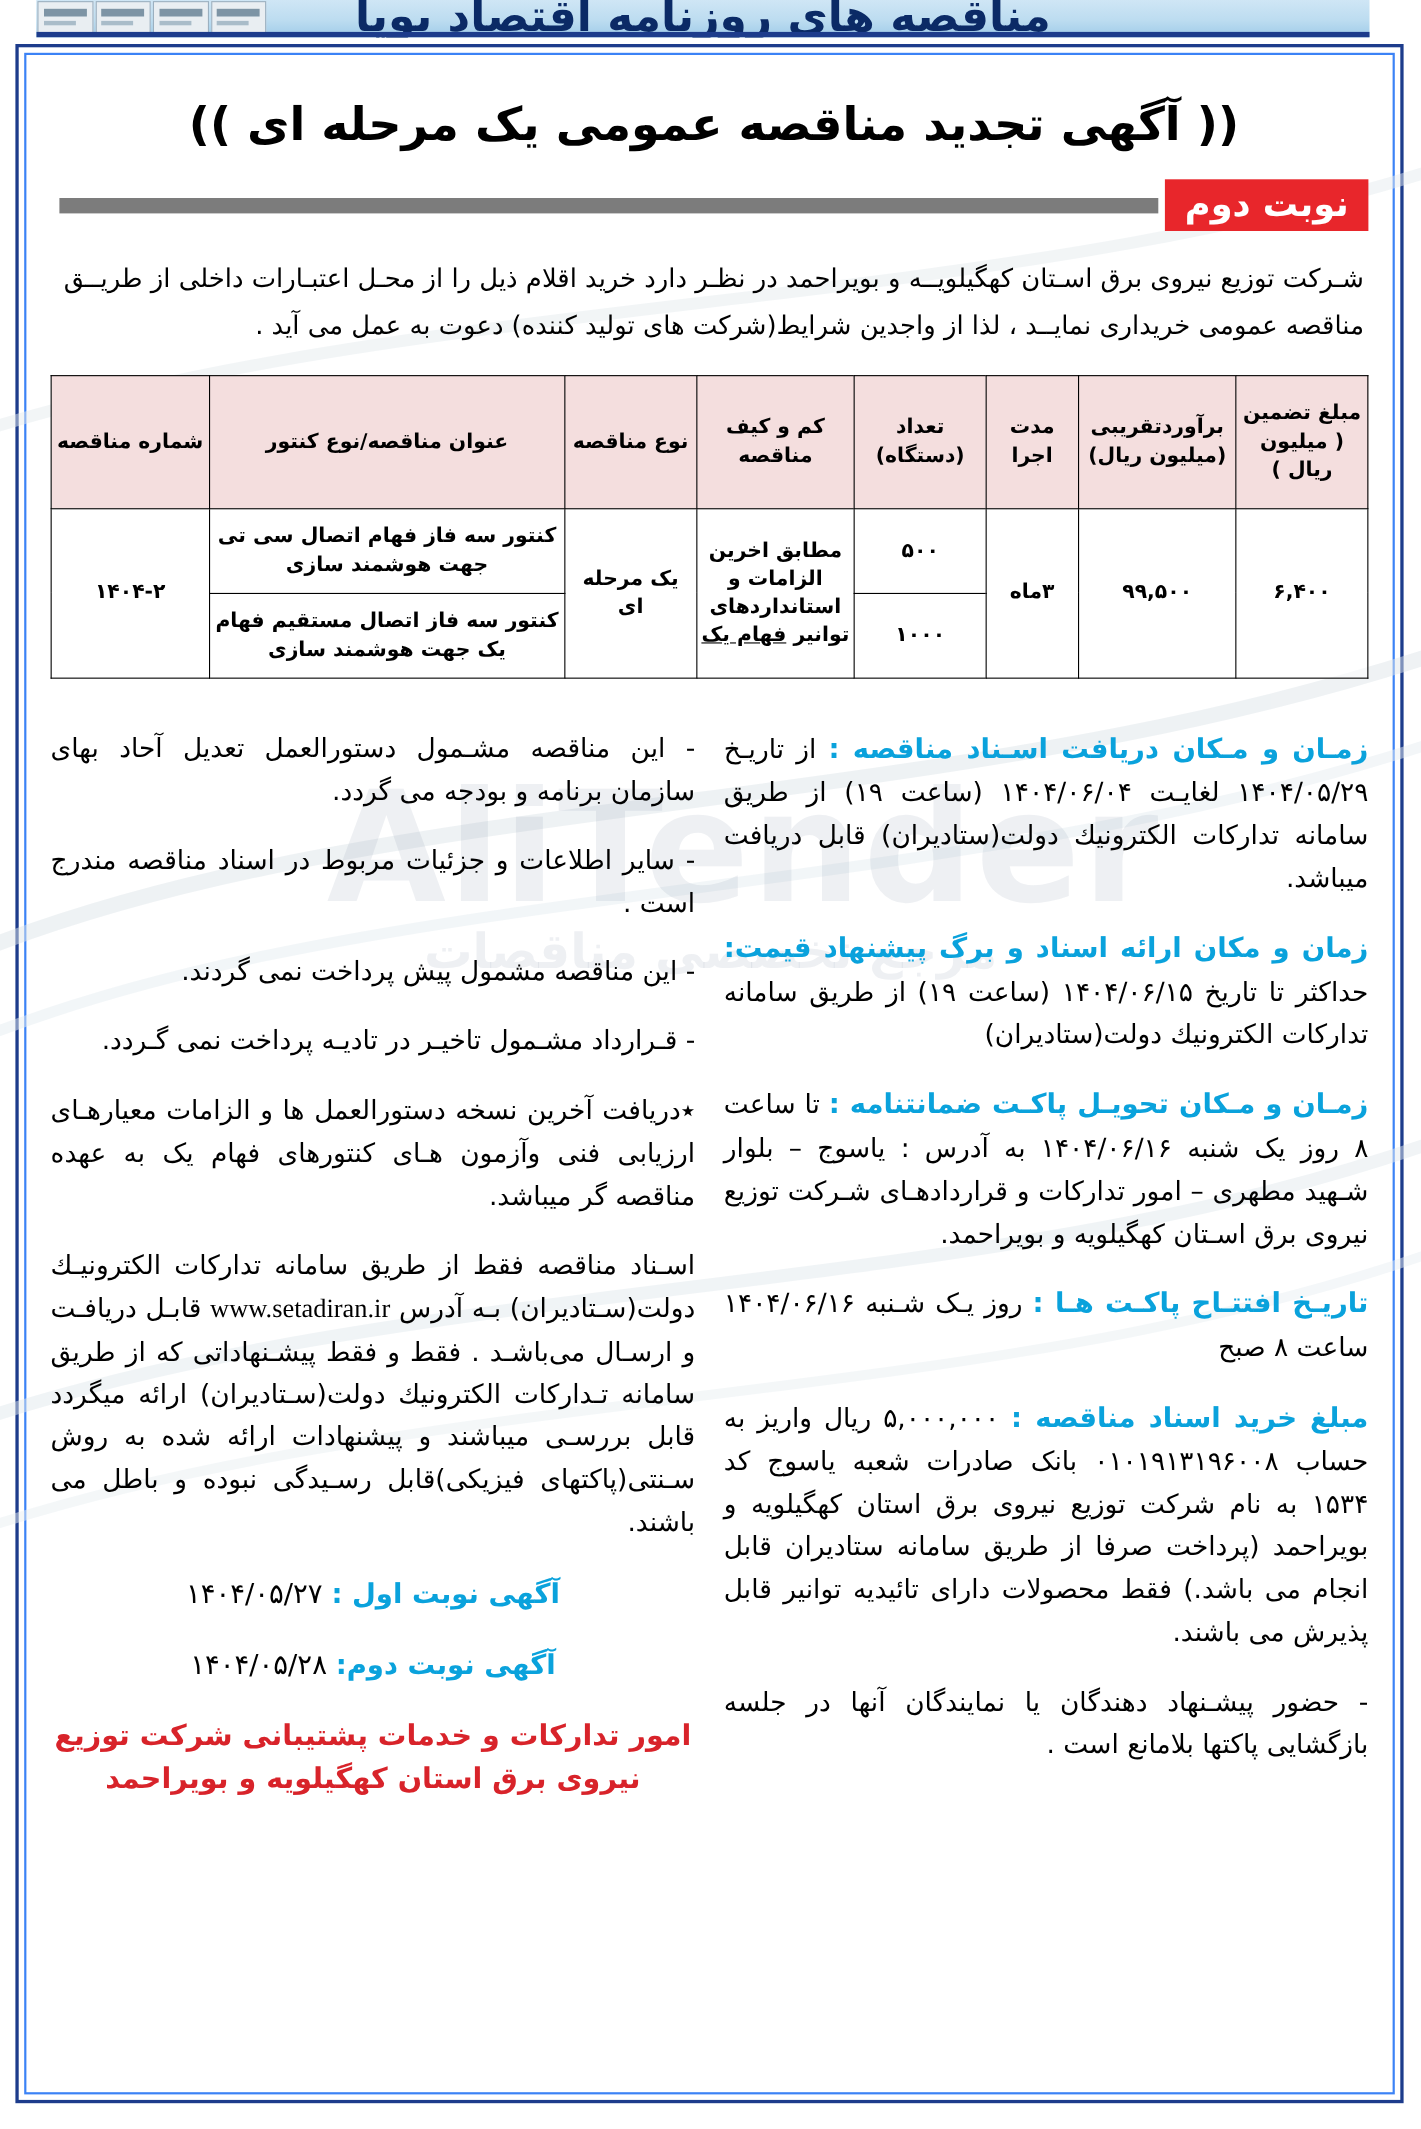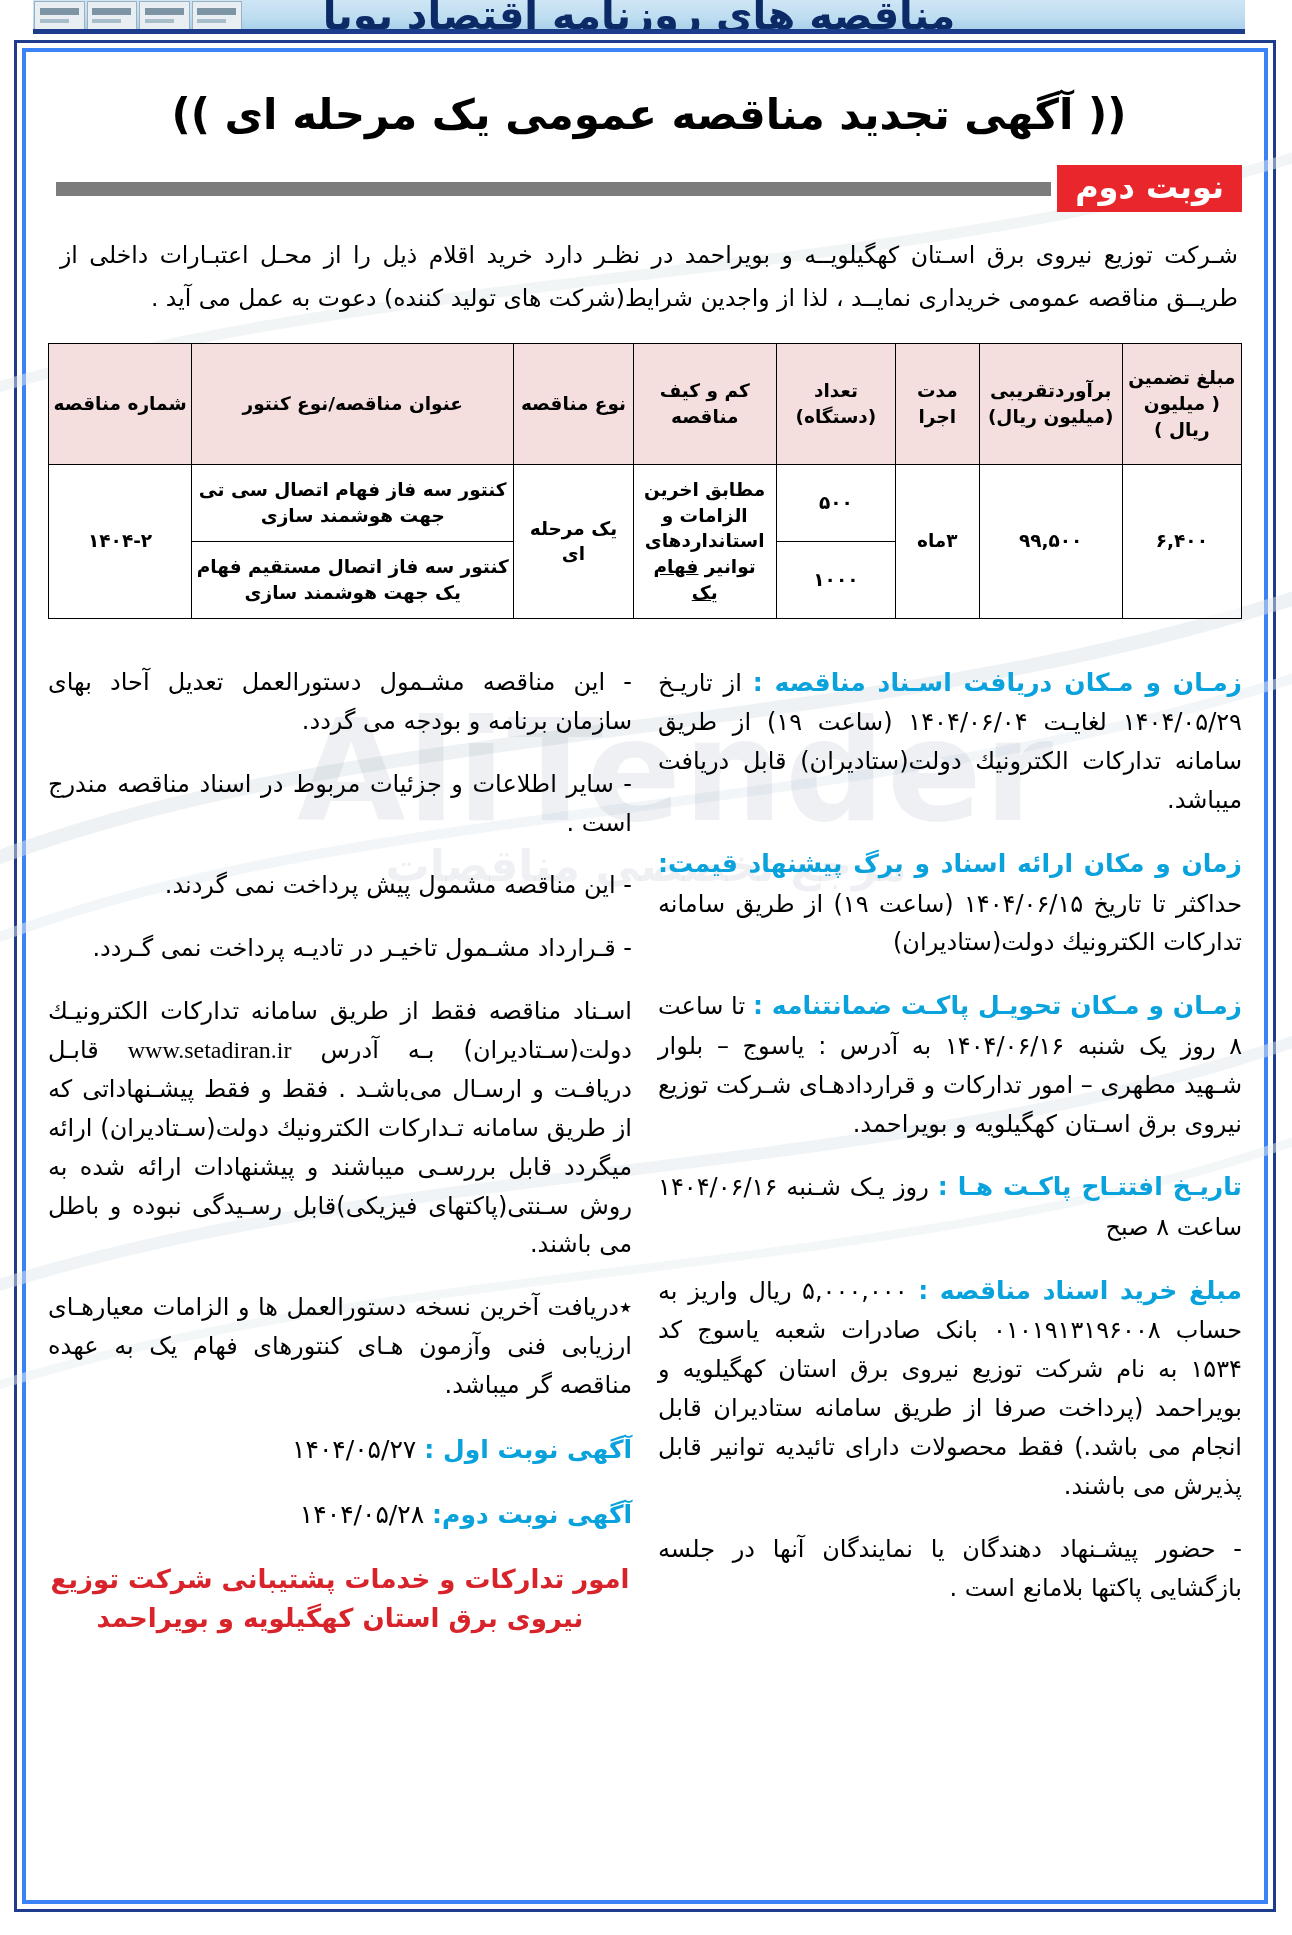--- a/index.html
+++ b/index.html
@@ -83,21 +83,21 @@
     height: 1872px;
     border: 3px solid #1d3c8c;
     box-sizing: border-box;
     background: #fff;
   }
   .frame-inner {
     position: absolute;
     top: 5px; left: 5px;
     width: calc(100% - 10px);
     height: calc(100% - 10px);
-    border: 4px solid #3b82f6;
+    border: 2px solid #3b82f6;
     box-sizing: border-box;
     padding: 16px 22px;
   }
 
   
   .watermark {
     position: absolute;
     top: 690px;
     left: 0;
     width: 1292px;
@@ -264,21 +264,21 @@
     color: #000;
     text-align: justify;
   }
   .body-txt-l {
     font-size: 24px;
     line-height: 1.62;
     color: #000;
     text-align: justify;
   }
   .ltr { direction: ltr; unicode-bidi: embed; font-family: "Liberation Serif", serif; }
-  .nobat-line { font-size: 25px; line-height: 1.6; text-align: right; }
+  .nobat-line { font-size: 25px; line-height: 1.6; text-align: center; }
   .nobat-line .lbl { font-size: 25px; }
   .signature {
     color: #d8232a;
     font-weight: bold;
     font-size: 26px;
     line-height: 1.5;
     text-align: center;
     margin-top: 10px;
   }
 </style>
@@ -386,25 +386,25 @@
 
       <p class="body-txt blk">- حضور پيشـنهاد دهندگان يا نمايندگان آنها در جلسه بازگشايی پاكتها بلامانع است .</p>
     </div>
 
     <div class="col col-left">
       <p class="body-txt-l blk">- اين مناقصه مشـمول دستورالعمل تعديل آحاد بهای سازمان برنامه و بودجه می گردد.</p>
       <p class="body-txt-l blk">- ساير اطلاعات و جزئيات مربوط در اسناد مناقصه مندرج است .</p>
       <p class="body-txt-l blk">- اين مناقصه مشمول پيش پرداخت نمی گردند.</p>
       <p class="body-txt-l blk">- قـرارداد مشـمول تاخيـر در تاديـه پرداخت نمی گـردد.</p>
 
+      <p class="body-txt-l blk">٭دريافت آخرين نسخه دستورالعمل ها و الزامات معيارهـای ارزيابی فنی وآزمون هـای كنتورهای فهام يک به عهده مناقصه گر ميباشد.</p>
+
       <p class="body-txt-l blk">
         <span>اسـناد مناقصه فقط از طريق سامانه تداركات الكترونيـك دولت(سـتاديران) بـه آدرس </span><span class="ltr">www.setadiran.ir</span><span> قابـل دريافـت و ارسـال می‌باشـد . فقط و فقط پيشـنهاداتی كه از طريق سامانه تـداركات الكترونيك دولت(سـتاديران) ارائه ميگردد قابل بررسـی ميباشند و پيشنهادات ارائه شده به روش سـنتی(پاكتهای فيزيكی)قابل رسـيدگی نبوده و باطل می باشند.</span>
       </p>
-
-      <p class="body-txt-l blk">٭دريافت آخرين نسخه دستورالعمل ها و الزامات معيارهـای ارزيابی فنی وآزمون هـای كنتورهای فهام يک به عهده مناقصه گر ميباشد.</p>
 
       <p class="nobat-line">
         <span class="lbl">آگهی نوبت اول :</span>
         <span>۱۴۰۴/۰۵/۲۷</span>
       </p>
       <p class="nobat-line">
         <span class="lbl">آگهی نوبت دوم:</span>
         <span>۱۴۰۴/۰۵/۲۸</span>
       </p>
 

